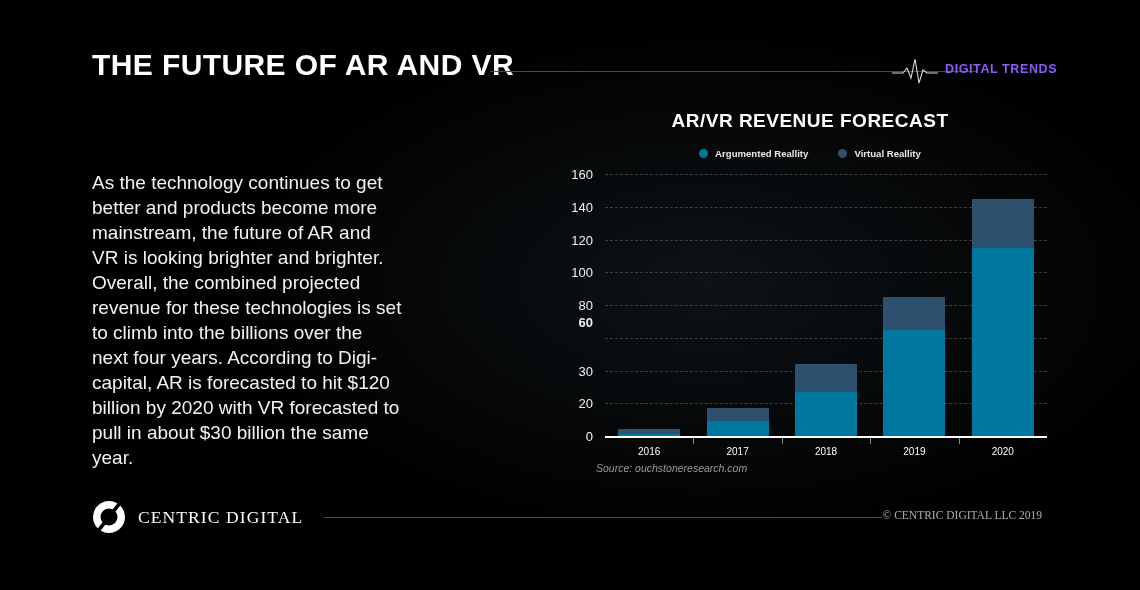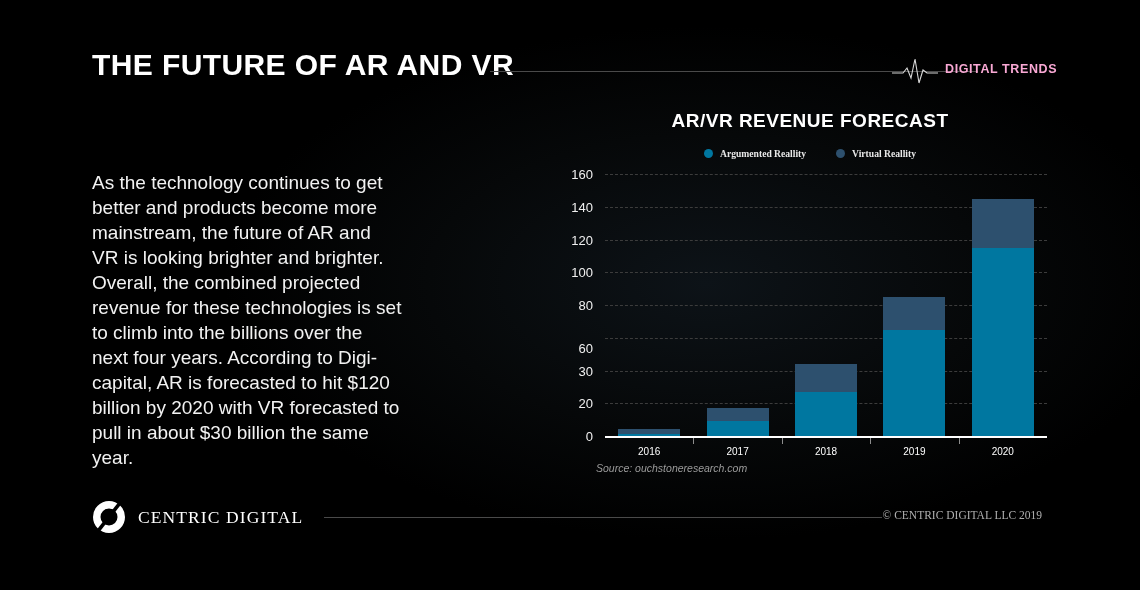--- a/index.html
+++ b/index.html
@@ -47,21 +47,21 @@
     position: absolute;
     left: 800px; top: 8px;
     width: 46px; height: 30px;
   }
   #digital-trends-label {
     position: absolute;
     left: 853px; top: 14px;
     font-size: 12.5px;
     font-weight: bold;
     letter-spacing: 0.6px;
-    color: #f9a8d4;
+    color: #8b5cf6;
     white-space: nowrap;
   }
 
   
   #intro-paragraph {
     left: 92px; top: 170px;
     width: 310px;
     font-size: 19px;
     line-height: 25px;
     color: #f2f2f2;
@@ -79,21 +79,20 @@
     letter-spacing: 0.5px;
     color: #ffffff;
   }
   #chart-legend {
     position: absolute;
     left: 0; top: 44px;
     width: 500px;
     display: flex;
     justify-content: center;
     gap: 30px;
-    font-family: Liberation Serif, serif;
   }
   .legend-item { display: flex; align-items: center; gap: 7px; }
   .legend-swatch {
     width: 9px; height: 9px;
     border-radius: 50%;
     display: block;
   }
   .legend-label {
     font-size: 9.6px;
     font-weight: bold;
@@ -221,21 +220,21 @@
           <div class="gridline" style="top: 131px;"></div>
           <div class="gridline" style="top: 98.25px;"></div>
           <div class="gridline" style="top: 65.5px;"></div>
           <div class="gridline" style="top: 32.75px;"></div>
           <div class="gridline" style="top: 0px;"></div>
         </div>
       <div id="ytick-labels">
           <div class="ytick-label" style="top: 262px;">0</div>
           <div class="ytick-label" style="top: 229.25px;">20</div>
           <div class="ytick-label" style="top: 196.5px;">30</div>
-          <div class="ytick-label" style="top: 174px;">60</div>
+          <div class="ytick-label" style="top: 148px; font-weight: bold;">60</div>
           <div class="ytick-label" style="top: 131px;">80</div>
           <div class="ytick-label" style="top: 98.25px;">100</div>
           <div class="ytick-label" style="top: 65.5px;">120</div>
           <div class="ytick-label" style="top: 32.75px;">140</div>
           <div class="ytick-label" style="top: 0px;">160</div>
         </div>
       <div id="bars">
           <div class="bar-group" style="left: 13.2px; width: 62px; height: 6.55px;">
             <div class="bar-seg" style="bottom: 0px; height: 1.6375px; background: rgb(0, 119, 160);"></div>
             <div class="bar-seg" style="bottom: 1.6375px; height: 4.9125px; background: rgb(45, 80, 110);"></div>

